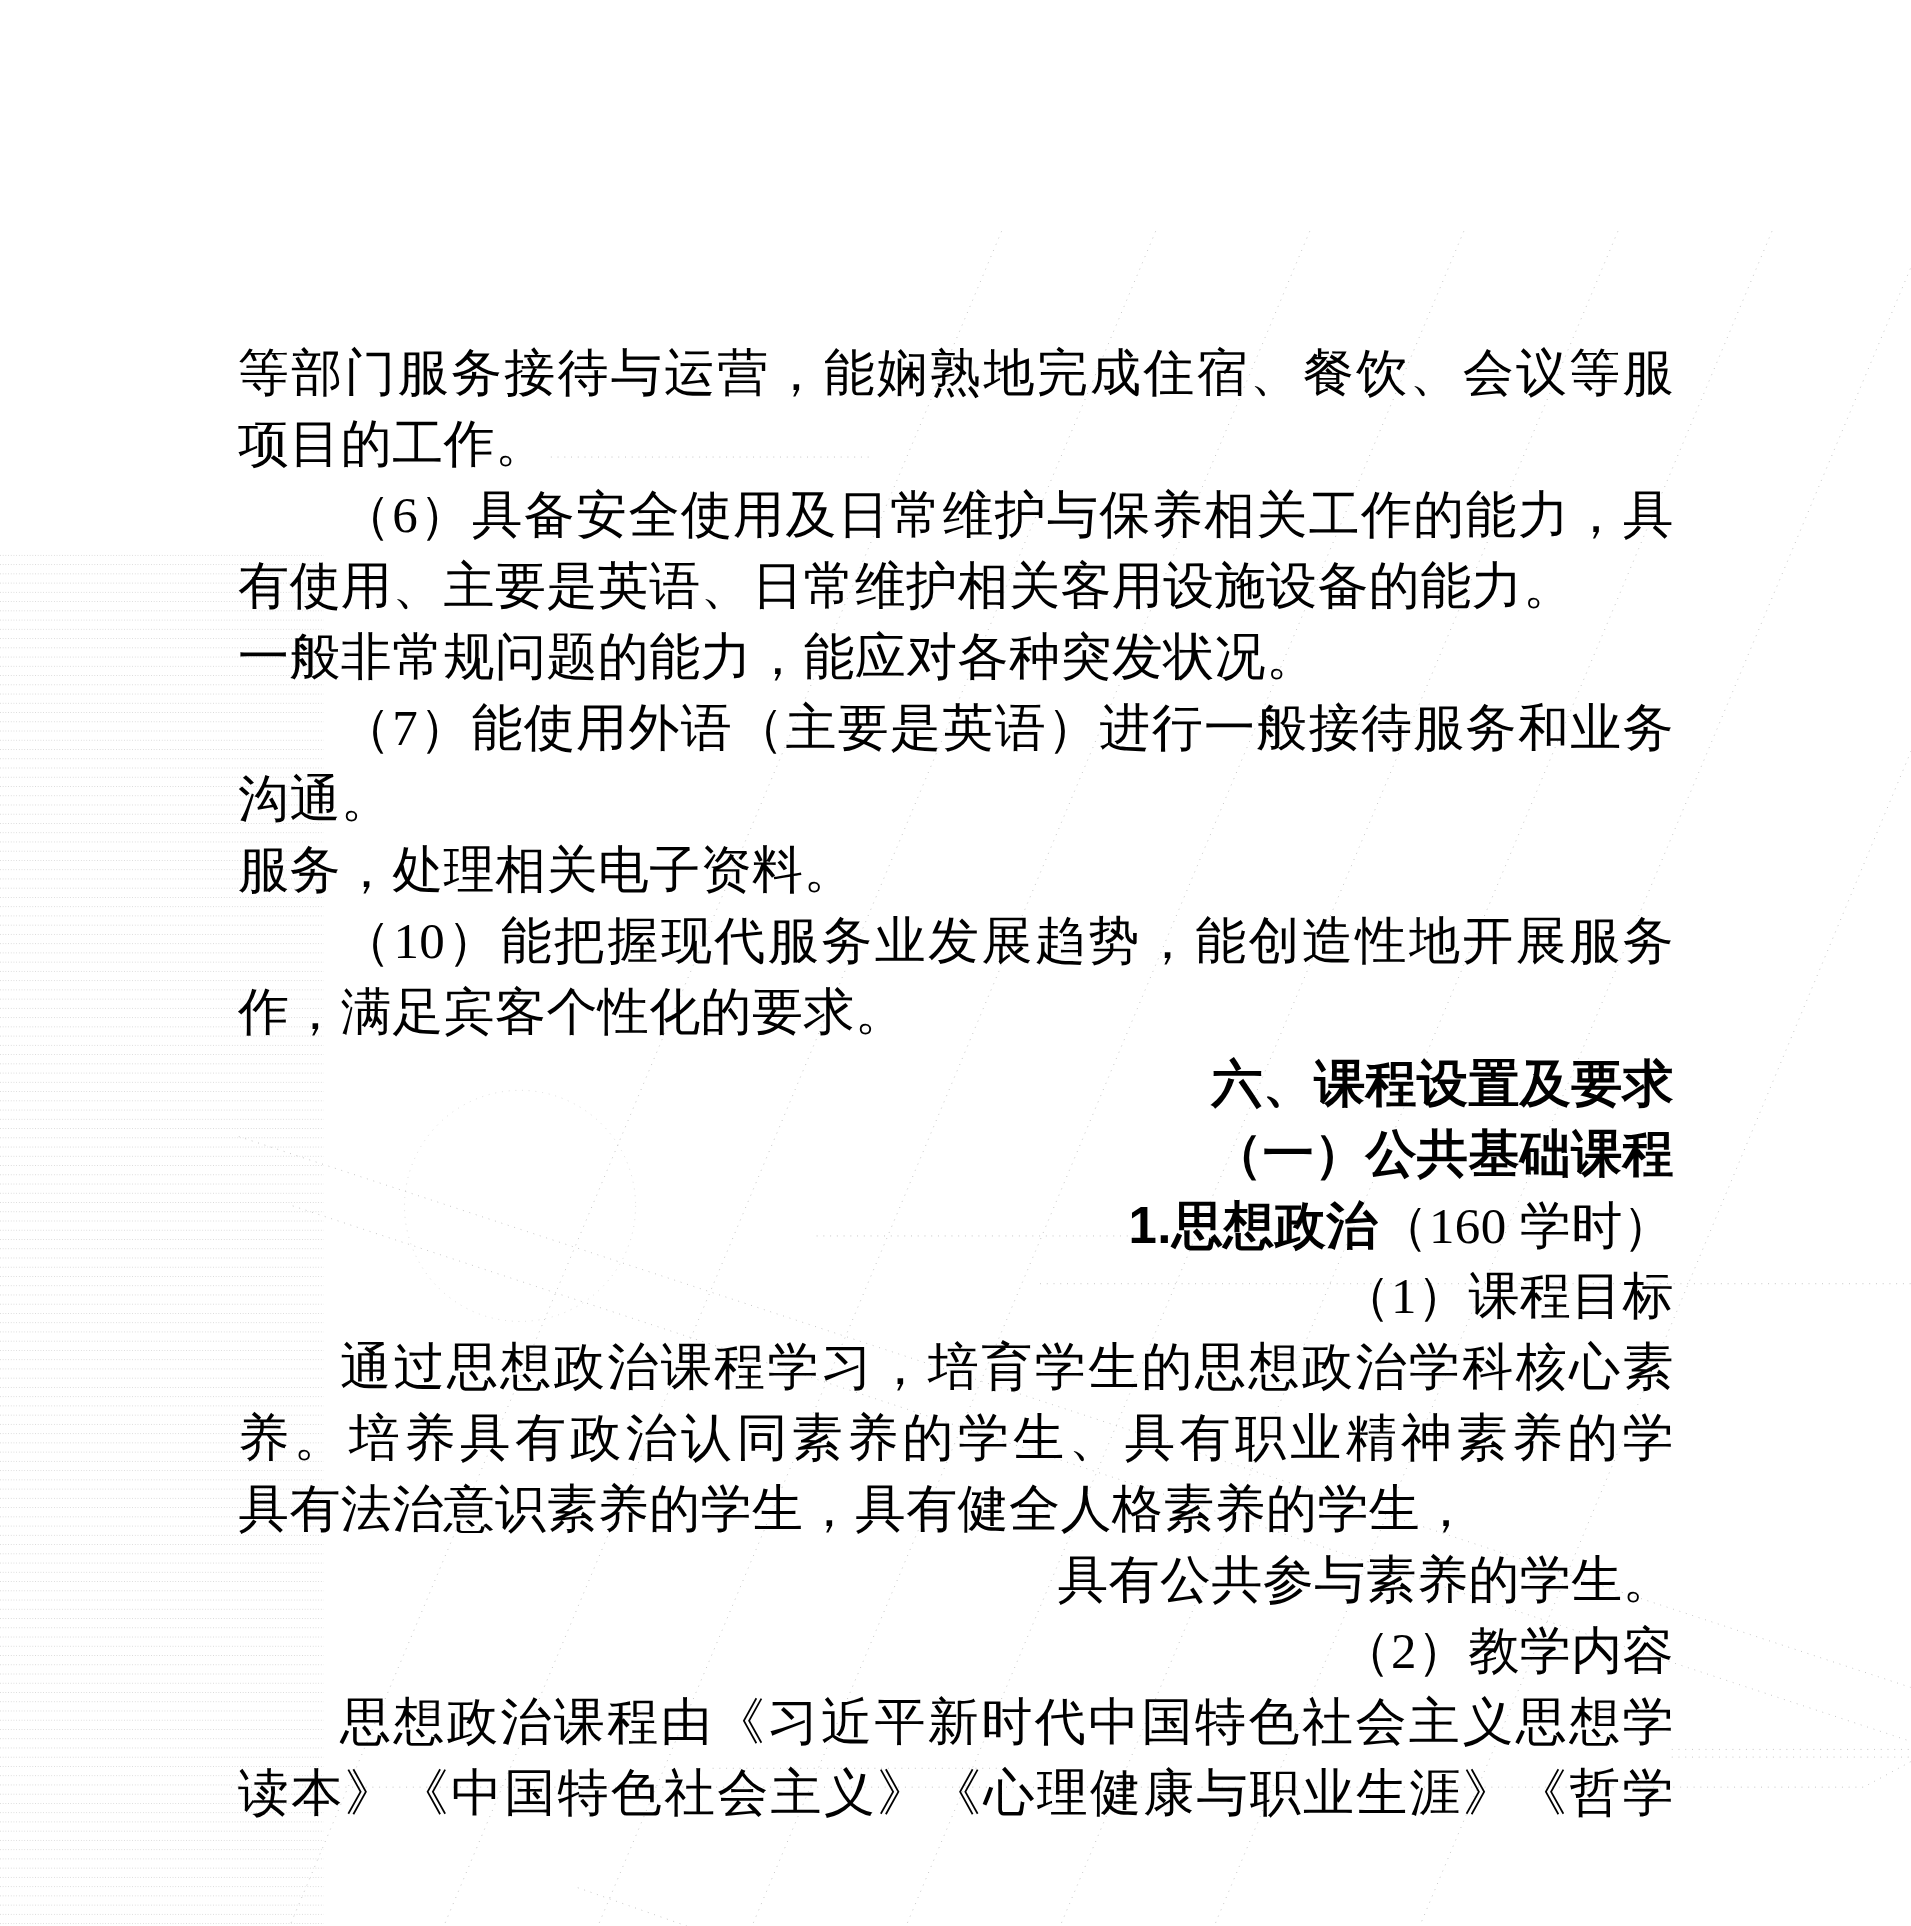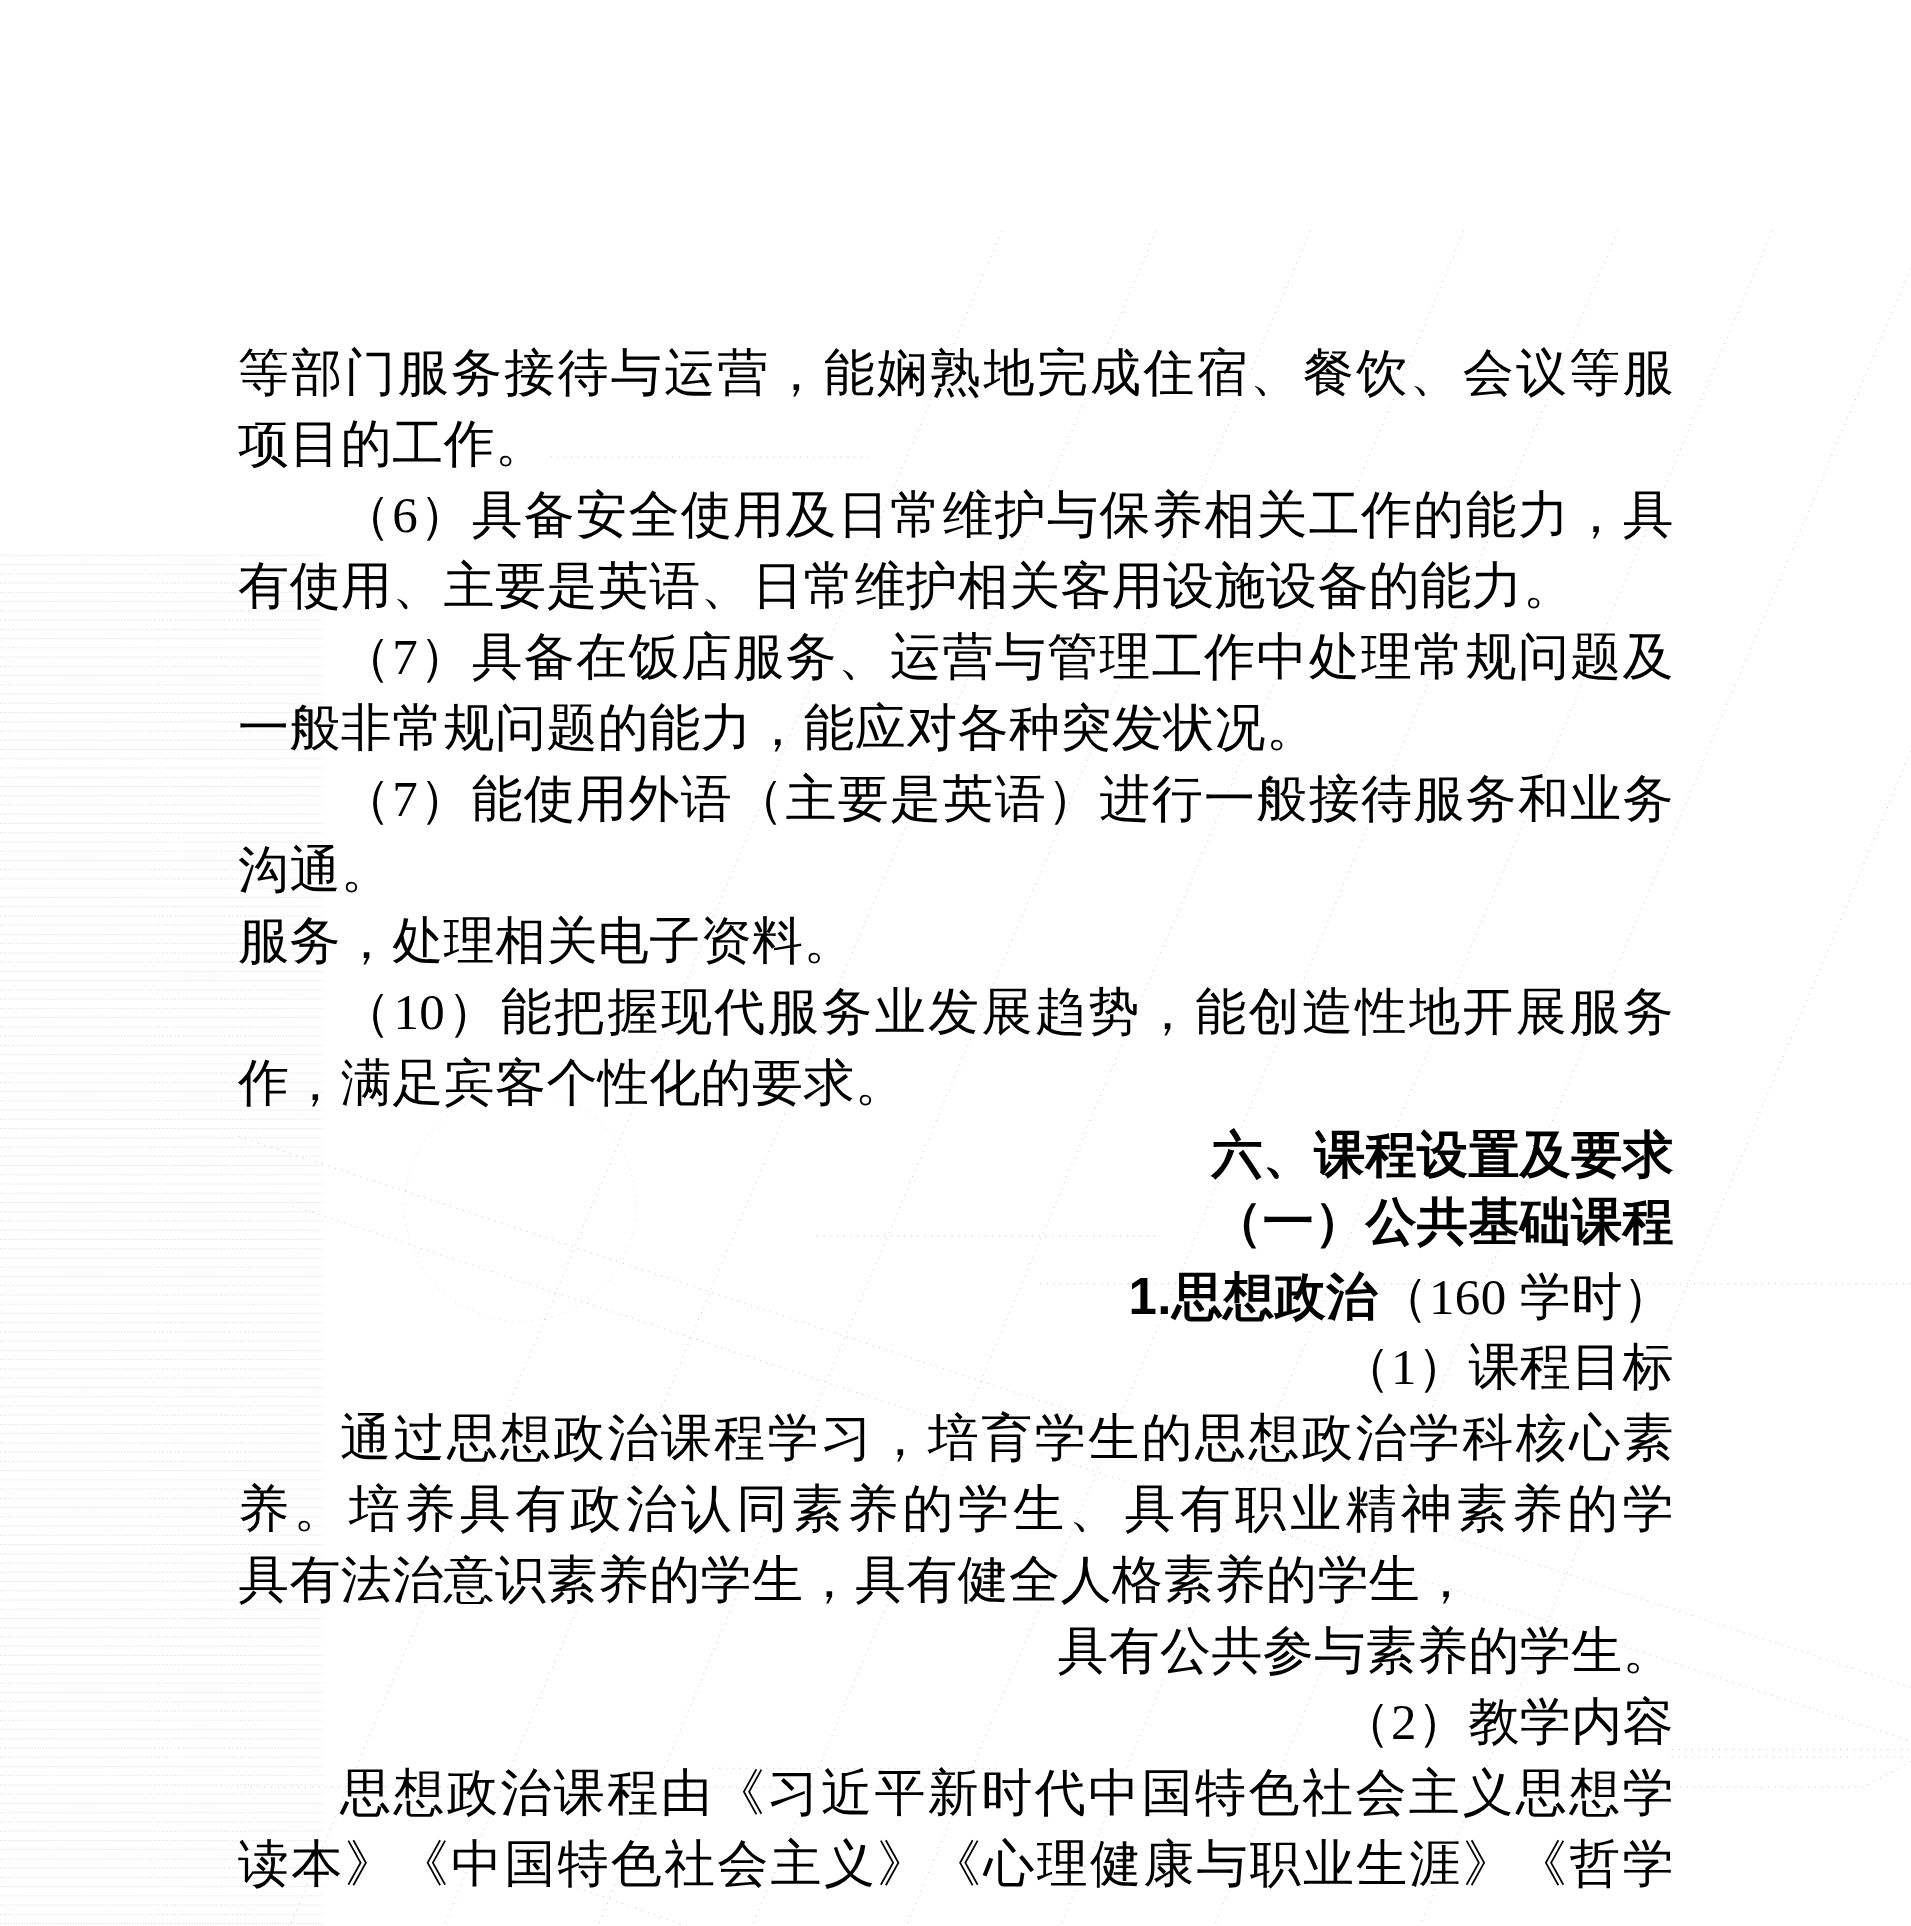--- a/index.html
+++ b/index.html
@@ -18,21 +18,21 @@
   }
   .line{
     height:71px;line-height:71px;font-size:51px;letter-spacing:0.4px;
     white-space:normal;overflow:hidden;
     font-family:"Liberation Serif","DejaVu Serif",serif;
     font-weight:400;
   }
   .ind{text-indent:102px;text-align:right;}
   .jf{text-align:justify;text-align-last:justify;text-justify:inter-character;}
   .h1{font-family:"Liberation Sans","DejaVu Sans",sans-serif;font-weight:700;}
-  .h2{font-weight:700;font-family:Liberation Mono, monospace;}
+  .h2{font-weight:700;}
   .h3 .b{font-family:Liberation Sans, sans-serif;font-weight:700;}
 </style>
 </head>
 <body>
 
 <div class="page">
 
   <svg class="wm" width="1911" height="2703" viewBox="0 0 4961 7016" aria-hidden="true">
     <defs>
       <pattern id="d24" width="7" height="24" patternUnits="userSpaceOnUse">
@@ -74,21 +74,20 @@
       <path d="M 4369 5200 L 3764 6640 L 0 6640"></path>
       <circle cx="1350" cy="3130" r="300" opacity="0.6"></circle>
     </g>
   </svg>
 
   <div class="content">
     <div class="line jf">等部门服务接待与运营，能娴熟地完成住宿、餐饮、会议等服务</div>
     <div class="line">项目的工作。</div>
     <div class="line ind jf">（6）具备安全使用及日常维护与保养相关工作的能力，具</div>
     <div class="line">有使用、主要是英语、日常维护相关客用设施设备的能力。</div>
-    <div class="line ind jf">（7）具备在饭店服务、运营与管理工作中处理常规问题及</div>
     <div class="line">一般非常规问题的能力，能应对各种突发状况。</div>
     <div class="line ind jf">（7）能使用外语（主要是英语）进行一般接待服务和业务</div>
     <div class="line">沟通。</div>
     <div class="line">服务，处理相关电子资料。</div>
     <div class="line ind jf">（10）能把握现代服务业发展趋势，能创造性地开展服务工</div>
     <div class="line">作，满足宾客个性化的要求。</div>
     <div class="line ind h1">六、课程设置及要求</div>
     <div class="line ind h2">（一）公共基础课程</div>
     <div class="line ind h3">
       <span class="b">1.思想政治</span><span>（160 学时）</span>

